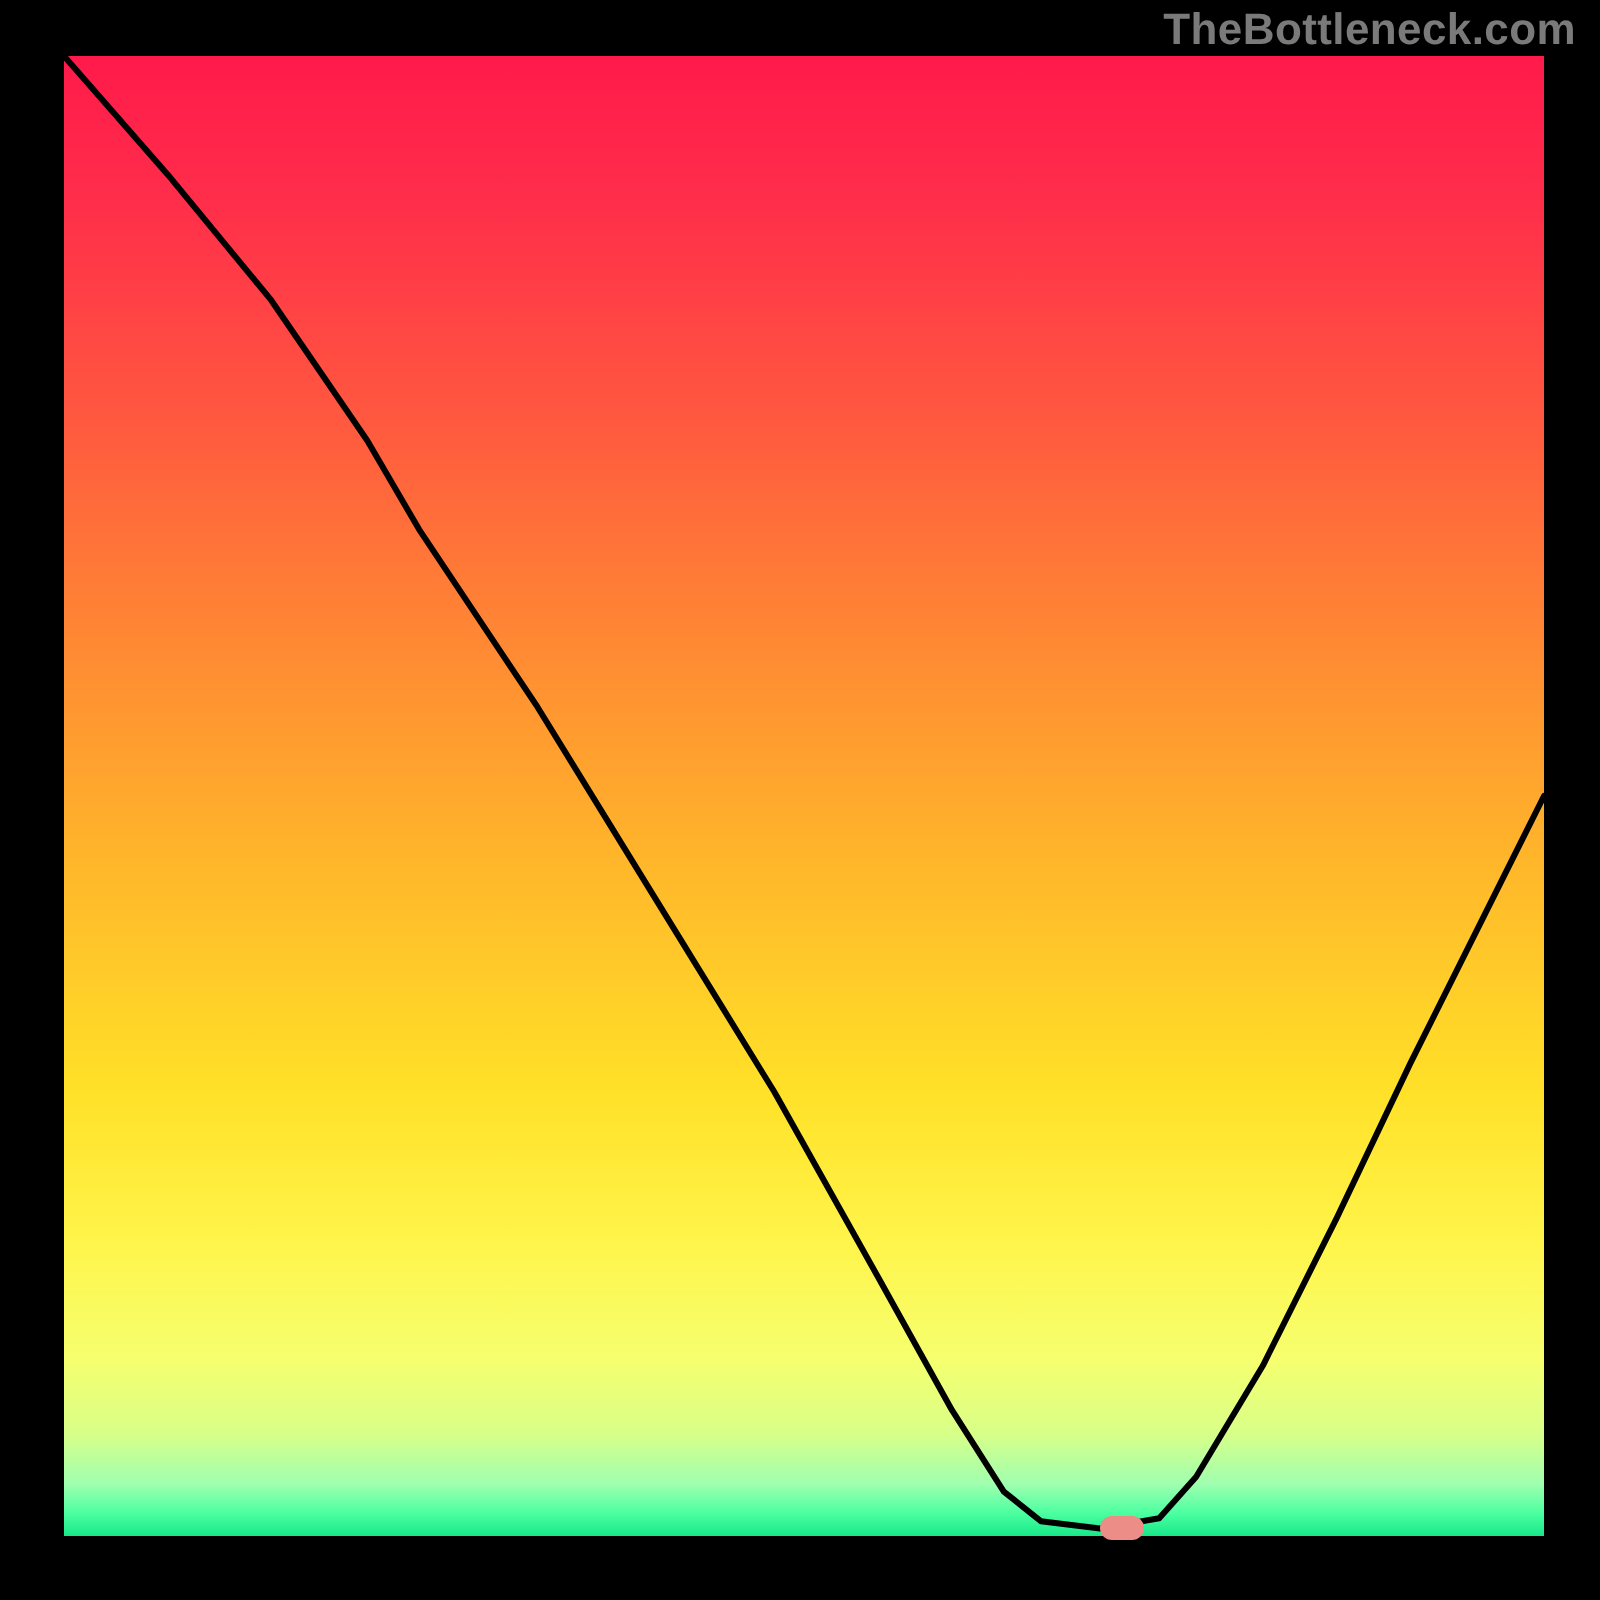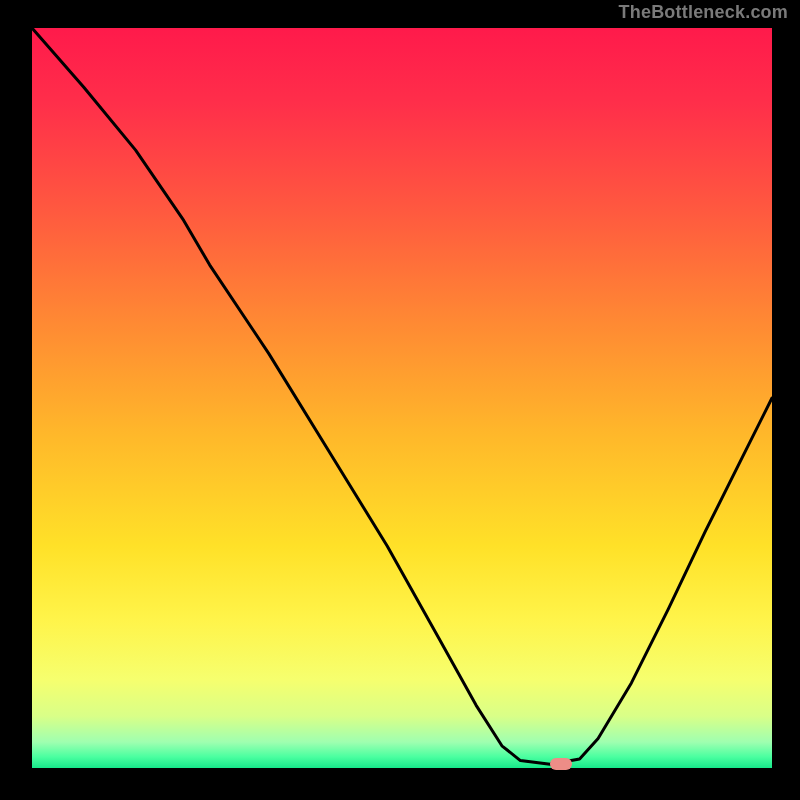--- a/index.html
+++ b/index.html
@@ -14,21 +14,21 @@
     position: relative;
     width: 800px;
     height: 800px;
     background: #000;
   }
   .watermark {
     position: absolute;
     top: 2px;
     right: 12px;
     font-family: Arial, Helvetica, sans-serif;
-    font-size: 18px;
+    font-size: 22px;
     font-weight: 600;
     color: #7a7a7a;
     letter-spacing: 0.2px;
     z-index: 10;
   }
   svg {
     position: absolute;
     top: 0;
     left: 0;
   }

